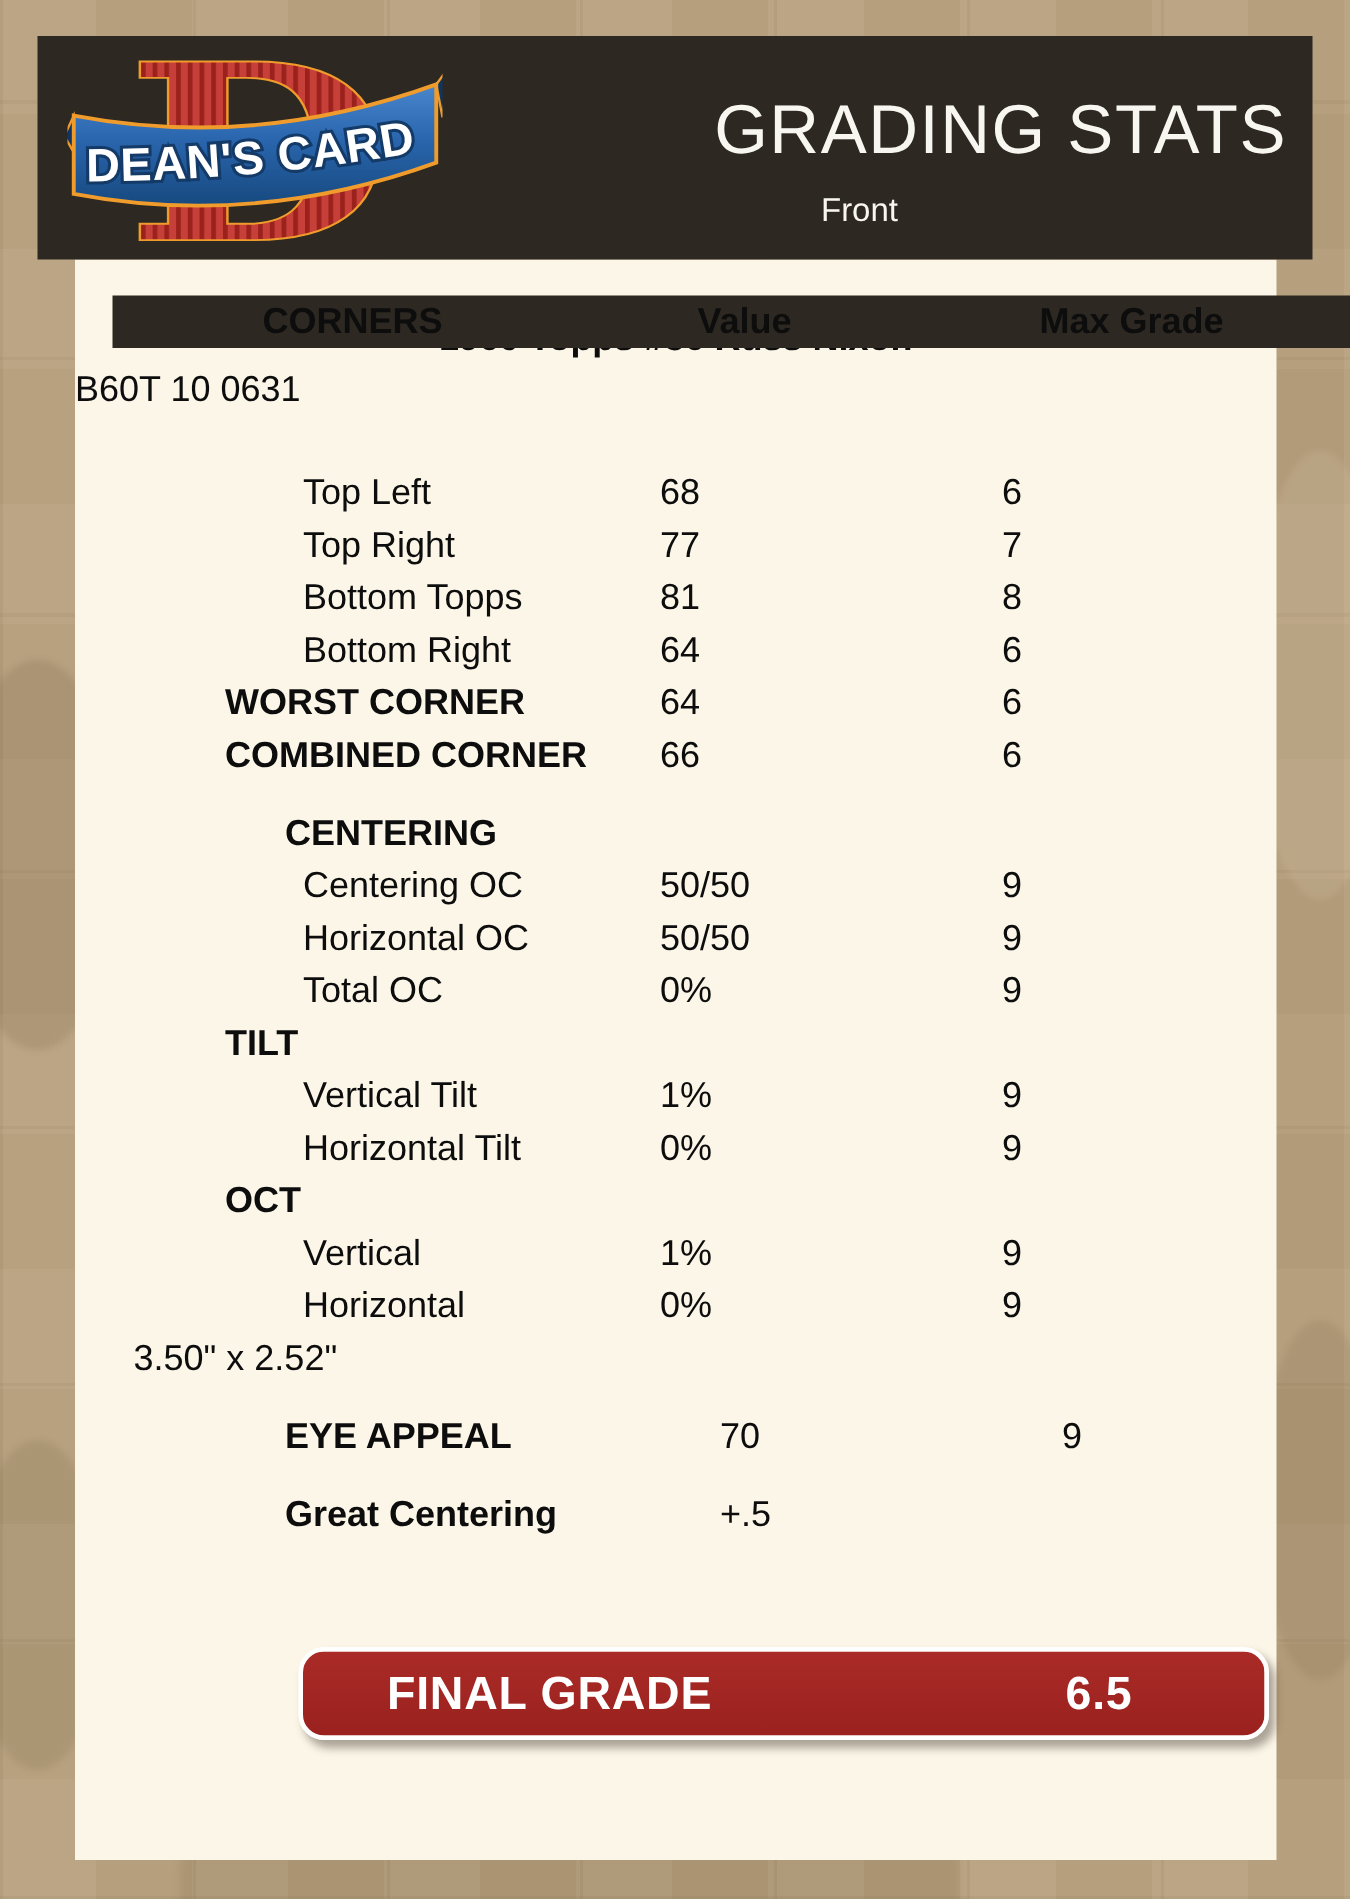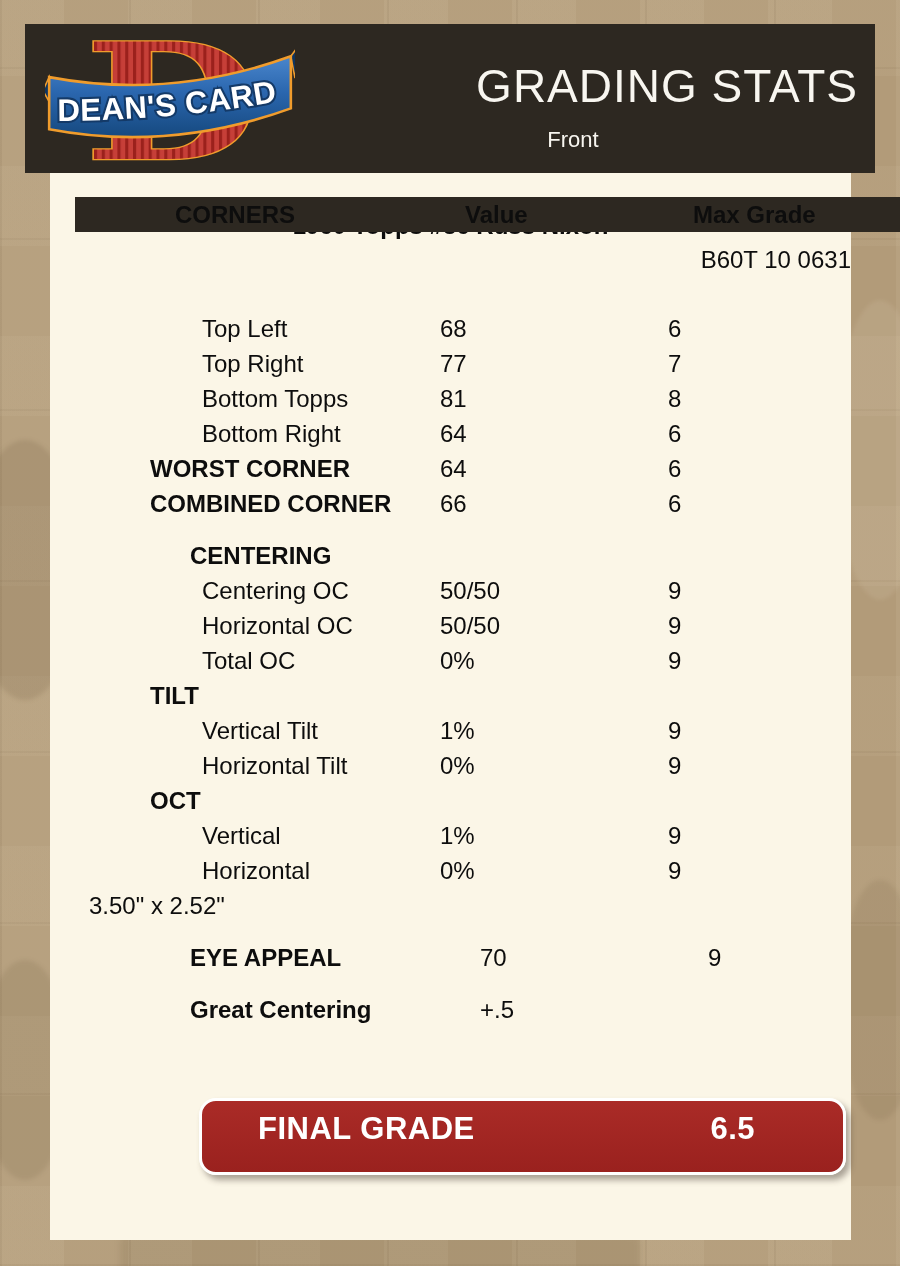--- a/index.html
+++ b/index.html
@@ -34,41 +34,41 @@
   .header-titles{position:absolute;left:263px;top:36px;width:570px;text-align:center;color:#f8f6f0;}
   .header-titles h1{margin:0;font-size:46px;font-weight:400;line-height:52px;letter-spacing:1px;text-align:right;}
   .header-titles h2{margin:8px 0 0 0;font-size:22px;font-weight:400;line-height:40px;}
 
   
   .panel{
     position:absolute;left:50px;top:173px;width:801px;height:1067px;
     background:#fbf6e7;z-index:1;color:#0d0d0d;
   }
   .card-title{margin-top:37px;text-align:center;font-size:24px;font-weight:bold;line-height:32px;}
-  .card-id{text-align:right;font-size:24px;font-weight:400;line-height:36px;}
+  .card-id{text-align:left;font-size:24px;font-weight:400;line-height:36px;}
 
   .grades-table{margin-top:33px;}
   .row{height:35px;line-height:35px;display:grid;grid-template-columns:290px 228px 114px;padding-left:100px;font-size:24px;}
   .row .label{text-align:left;white-space:nowrap;}
   .row .value,.row .max{text-align:left;white-space:nowrap;}
   .row.header .label,.row.header .value,.row.header .max{font-weight:bold;}
   .row.section .label{font-weight:bold;}
   .row.size .label{font-weight:bold;}
   .row.item .label{padding-left:52px;}
   .row.gap{margin-top:17px;margin-left:40px;}
   .row.size .value{transform:translateX(-61px);}
 
   
   .final-grade{
     position:absolute;left:149px;top:925px;width:497px;height:56px;
     background:linear-gradient(#aa2b27,#9a211e);
     border:3px solid #ffffff;border-radius:17px;
     box-shadow:4px 5px 6px rgba(70,60,50,.45);
     display:flex;justify-content:space-between;align-items:center;
-    padding:0 88px 15px 56px;box-sizing:content-box;
+    padding:0 88px 0 56px;box-sizing:content-box;
     color:#ffffff;font-size:31px;font-weight:bold;letter-spacing:.5px;
   }
 </style>
 </head>
 <body>
 
 <div class="bg-collage"></div>
 <div class="bg-smudge s1"></div>
 <div class="bg-smudge s2"></div>
 <div class="bg-smudge s3"></div>

